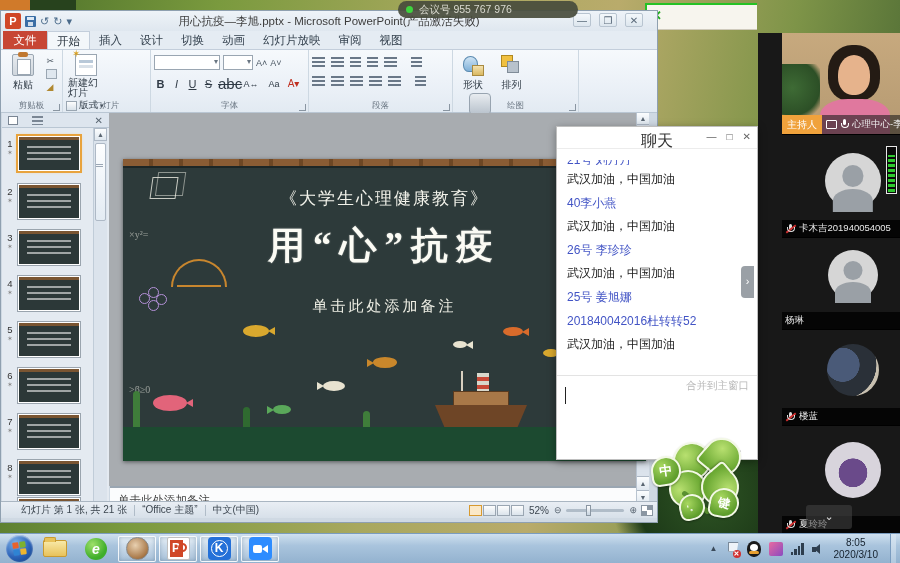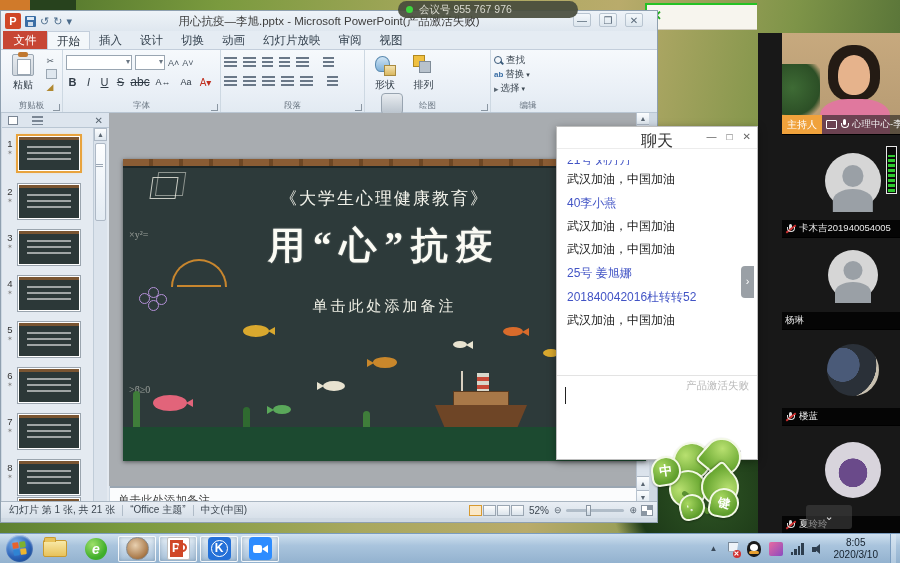--- a/index.html
+++ b/index.html
@@ -279,34 +279,57 @@
         </span>
         <span style="display:inline-flex;flex-direction:column;gap:3px;vertical-align:top;margin-top:3px">
           <span class="mini">✂</span>
           <span class="sico" style="display:block;width:11px;height:10px;background:#dfe7ef;border:1px solid #9aa6b2"></span>
           <span class="mini" style="color:#b08830">◢</span>
         </span>
         <span class="lbl">剪贴板</span>
         <span class="dlg"></span>
       </div>
 
+      <div class="grp" style="width:88px">
+        <span class="bigbtn" style="width:40px">
+          <span class="bico newslideico"></span>
+          <span style="width:36px;line-height:10px">新建幻灯片</span>
+        </span>
+        <span style="display:inline-flex;flex-direction:column;vertical-align:top">
+          <span class="srow">
+              <span class="sico"></span>
+              <span>版式</span>
+              <span style="font-size:7px">▾</span>
+            </span>
+          <span class="srow">
+              <span class="sico" style="background:#e8d8a0"></span>
+              <span>重设</span>
+            </span>
+          <span class="srow">
+              <span class="sico" style="background:#d8e8c0"></span>
+              <span>节</span>
+              <span style="font-size:7px">▾</span>
+            </span>
+        </span>
+        <span class="lbl">幻灯片</span>
+      </div>
 
       <div class="grp" style="width:158px">
         <div class="mrow">
           <span class="fontbox"></span>
           <span class="sizebox"></span>
           <span class="mini">A˄</span>
           <span class="mini">A˅</span>
         </div>
         <div class="mrow" style="margin-top:5px">
           <span class="fbtn" style="font-weight:bold">B</span>
           <span class="fbtn" style="font-style:italic">I</span>
           <span class="fbtn" style="text-decoration:underline">U</span>
           <span class="fbtn" style="text-decoration:line-through">S</span>
-          <span class="fbtn" style="width:20px;font-size:12px;text-decoration:line-through">abc</span>
+          <span class="fbtn" style="width:20px;font-size:15px;text-decoration:line-through">abc</span>
           <span class="fbtn" style="width:20px;font-size:9px">A↔</span>
           <span class="fbtn" style="width:20px;font-size:9px">Aa</span>
           <span class="fbtn" style="color:#c03020;font-size:10px">A▾</span>
         </div>
         <span class="lbl">字体</span>
         <span class="dlg"></span>
       </div>
 
       <div class="grp" style="width:144px">
         <div class="mrow" style="gap:6px;margin-top:4px">
@@ -339,37 +362,20 @@
           <span>排列</span>
         </span>
         <span class="bigbtn" style="width:48px;color:#9aa4ae">
           <span class="bico qsico"></span>
           <span>快速样式</span>
         </span>
         <span class="lbl">绘图</span>
         <span class="dlg"></span>
       </div>
 
-      <div class="grp" style="width:74px;border-right:none">
-        <div class="srow">
-            <span class="mag"></span>
-            <span>查找</span>
-          </div>
-        <div class="srow">
-            <span style="color:#3a6ea5;font-size:8px;font-weight:bold">ab</span>
-            <span>替换</span>
-            <span style="font-size:7px">▾</span>
-          </div>
-        <div class="srow">
-            <span style="font-size:9px;color:#5a6672">▸</span>
-            <span>选择</span>
-            <span style="font-size:7px">▾</span>
-          </div>
-        <span class="lbl">编辑</span>
-      </div>
     </div>
 
     <div class="abs panelhead">
       <span class="ph-ic"></span>
       <span class="ph-lines"></span>
       <span class="panelx">✕</span>
     </div>
     <div class="abs spanel">
       <div class="thumbrow" style="top:8px">
           <span class="tnum"><span>1</span><span class="star">✶</span></span>
@@ -420,21 +426,21 @@
       <div class="up">▲</div>
       <div class="vthumb"></div>
       <div class="nav">
         <div>▲</div>
         <div>▼</div>
       </div>
     </div>
 
     <div class="abs notesarea">单击此处添加备注</div>
     <div class="abs statusbar">
-      <span style="margin-left:8px">幻灯片 第 1 张, 共 21 张</span>
+      <span style="margin-left:20px">幻灯片 第 1 张, 共 21 张</span>
       <span class="sep"></span>
       <span>“Office 主题”</span>
       <span class="sep"></span>
       <span>中文(中国)</span>
       <span class="viewbox">
         <i class="cur"></i>
         <i></i>
         <i></i>
         <i></i>
       </span>
@@ -497,27 +503,28 @@
         <span>✕</span>
       </span>
     </div>
     <div class="msgs">
       <div class="mname clipped">
           <div>21号 刘丹丹</div>
         </div>
       <div class="mtext">武汉加油，中国加油</div>
       <div class="mname">40李小燕</div>
       <div class="mtext">武汉加油，中国加油</div>
+      <div class="mname">26号 李珍珍</div>
       <div class="mtext">武汉加油，中国加油</div>
       <div class="mname">25号 姜旭娜</div>
       <div class="mname">201840042016杜转转52</div>
       <div class="mtext">武汉加油，中国加油</div>
     </div>
     <div class="chat-input">
-      <span class="mergehint">产品激活失败</span>
+      <span class="mergehint">合并到主窗口</span>
       <span class="caret"></span>
       <span class="chat-chevron">⌄</span>
     </div>
   </div>
   <div class="abs sidearrow">›</div>
 
   <div class="abs conf">
 
     <div class="tile" style="top:0;height:102px">
       <div class="hostvid">

